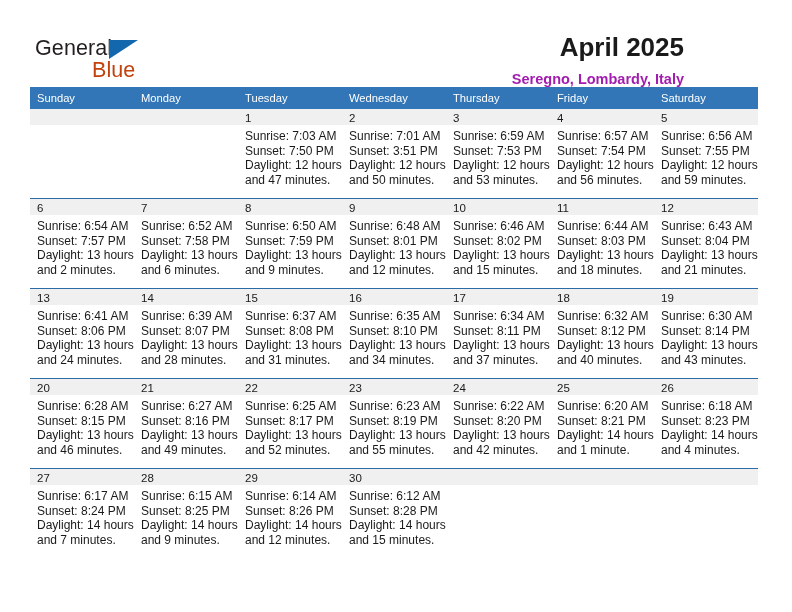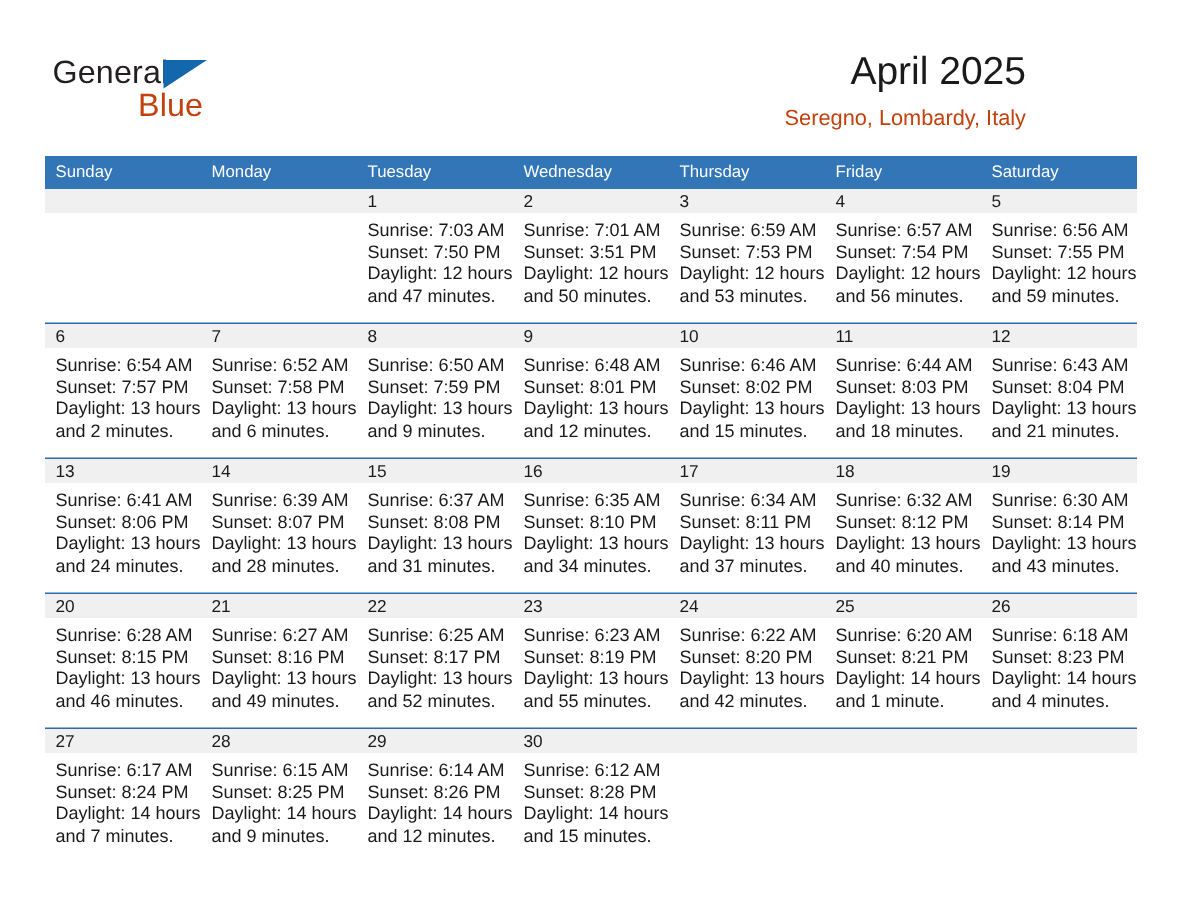--- a/index.html
+++ b/index.html
@@ -63,41 +63,42 @@
     color: #c2410c;
     letter-spacing: 0.1px;
     font-family: "Liberation Sans", sans-serif;
   }
 
   .title-block {
     position: absolute;
     right: 36px;
     top: 32px;
     text-align: right;
+    font-weight: bold;
   }
   .cal-title {
     font-size: 26px;
     color: #1a1a1a;
     line-height: 30px;
     white-space: nowrap;
   }
   .cal-subtitle {
     margin-top: 9px;
     font-size: 14.5px;
-    color: #c2410c;
+    color: #a21caf;
     line-height: 17px;
     white-space: nowrap;
     margin-left: 20px;
   }
 
   
   .cal {
     position: absolute;
     left: 30px;
-    top: 104px;
+    top: 87px;
     width: 728px;
     border-collapse: collapse;
     table-layout: fixed;
   }
   .cal th {
     background: #3276b8;
     color: #ffffff;
     font-size: 11.2px;
     font-weight: normal;
     text-align: left;

